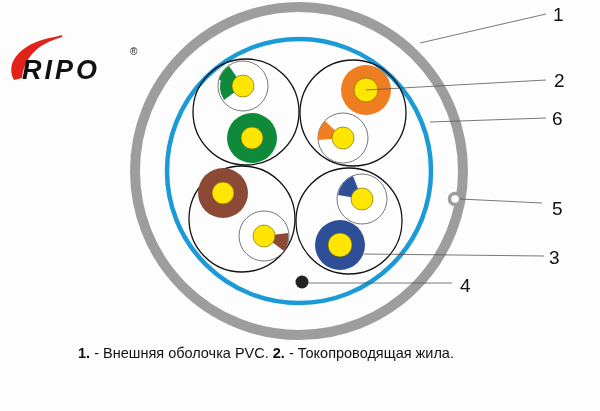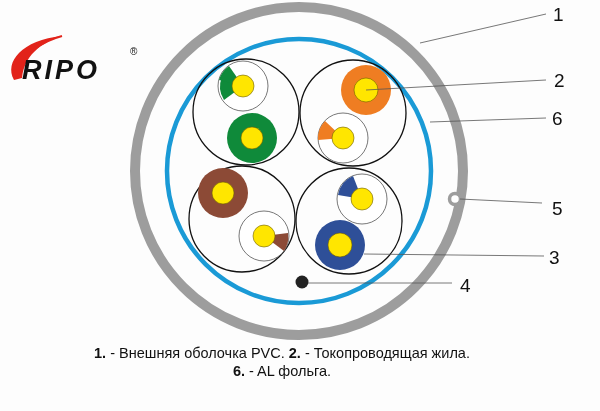--- a/index.html
+++ b/index.html
@@ -1,20 +1,20 @@
 <!DOCTYPE html>
 <html><head>
 <meta charset="utf-8">
 <style>
   html, body { margin: 0; padding: 0; background: #fdfdfd; }
   body { width: 600px; height: 411px; position: relative; overflow: hidden; font-family: "Liberation Sans", sans-serif; }
   #diagram { position: absolute; left: 0; top: 0; }
   .logo-text { font-family: "Liberation Sans", sans-serif; font-weight: bold; font-style: italic; }
   .callout-num { font-family: "Liberation Sans", sans-serif; font-size: 19px; fill: #111; }
-  .legend { position: absolute; left: 0; width: 532px; top: 344px; text-align: center; font-size: 14.5px; line-height: 18px; color: #111; padding-left: 16px; }
+  .legend { position: absolute; left: 0; width: 532px; top: 344px; text-align: center; font-size: 14.5px; line-height: 18px; color: #111; }
   .legend .line { display: block; white-space: nowrap; }
   .legend b { font-weight: bold; }
 </style>
 </head>
 <body>
 
 <svg id="diagram" width="600" height="345" viewBox="0 0 600 345">
 
   <g>
     <path d="M 14 80 C 4 62, 22 40, 62 36 C 48 40, 24 52, 22 78 Z" fill="#e2231a"></path>
@@ -98,16 +98,13 @@
   <text class="callout-num" x="552" y="125">6</text>
   <text class="callout-num" x="552" y="215">5</text>
   <text class="callout-num" x="549" y="264">3</text>
   <text class="callout-num" x="460" y="292">4</text>
 </svg>
 
 <div class="legend">
   <span class="line">
     <b>1.</b><span> - Внешняя оболочка PVC. </span><b>2.</b><span> - Токопроводящая жила.</span>
   </span>
-  <span class="line">
-    <b>6.</b><span> - AL фольга.</span>
-  </span>
 </div>
 
 </body></html>

